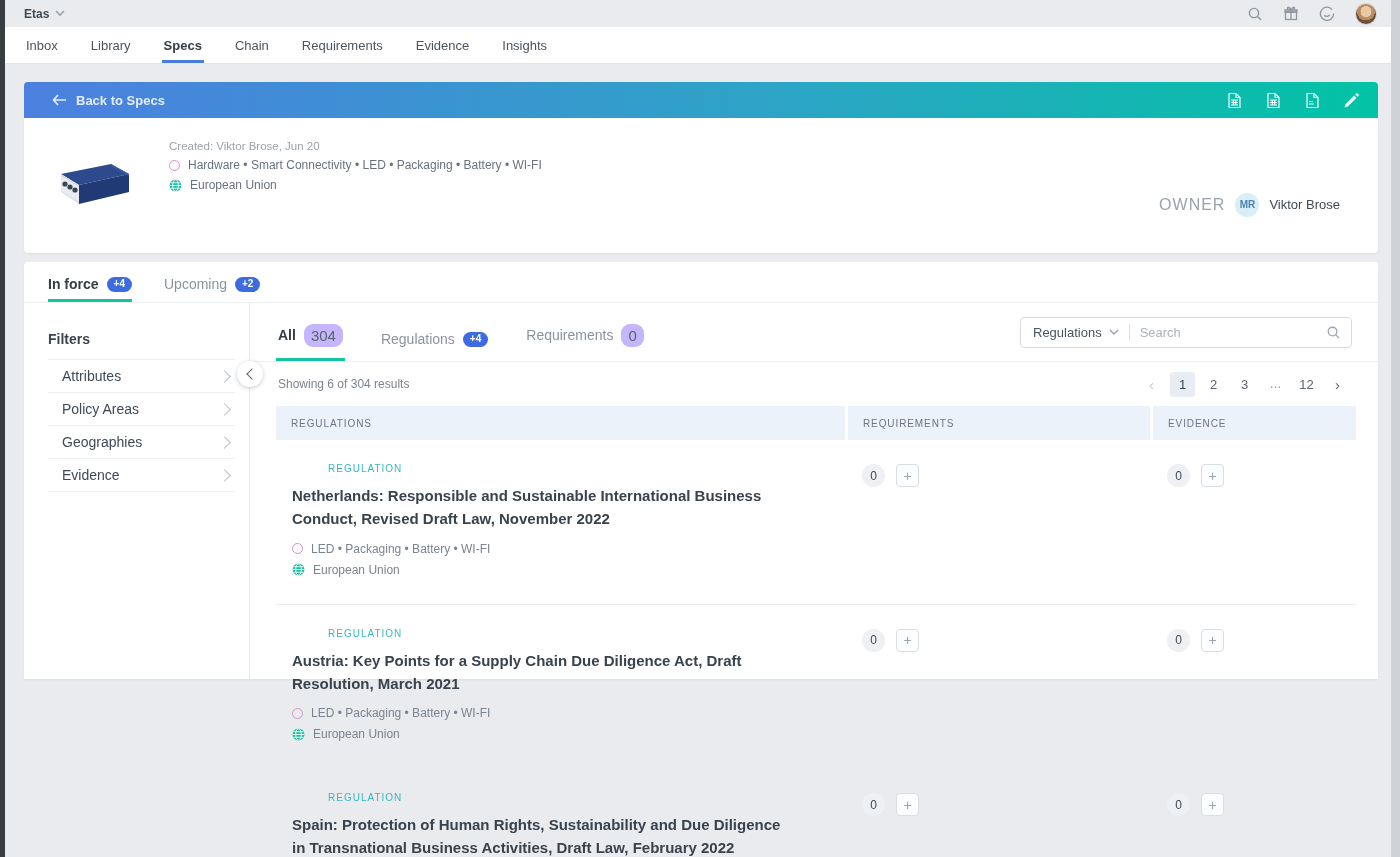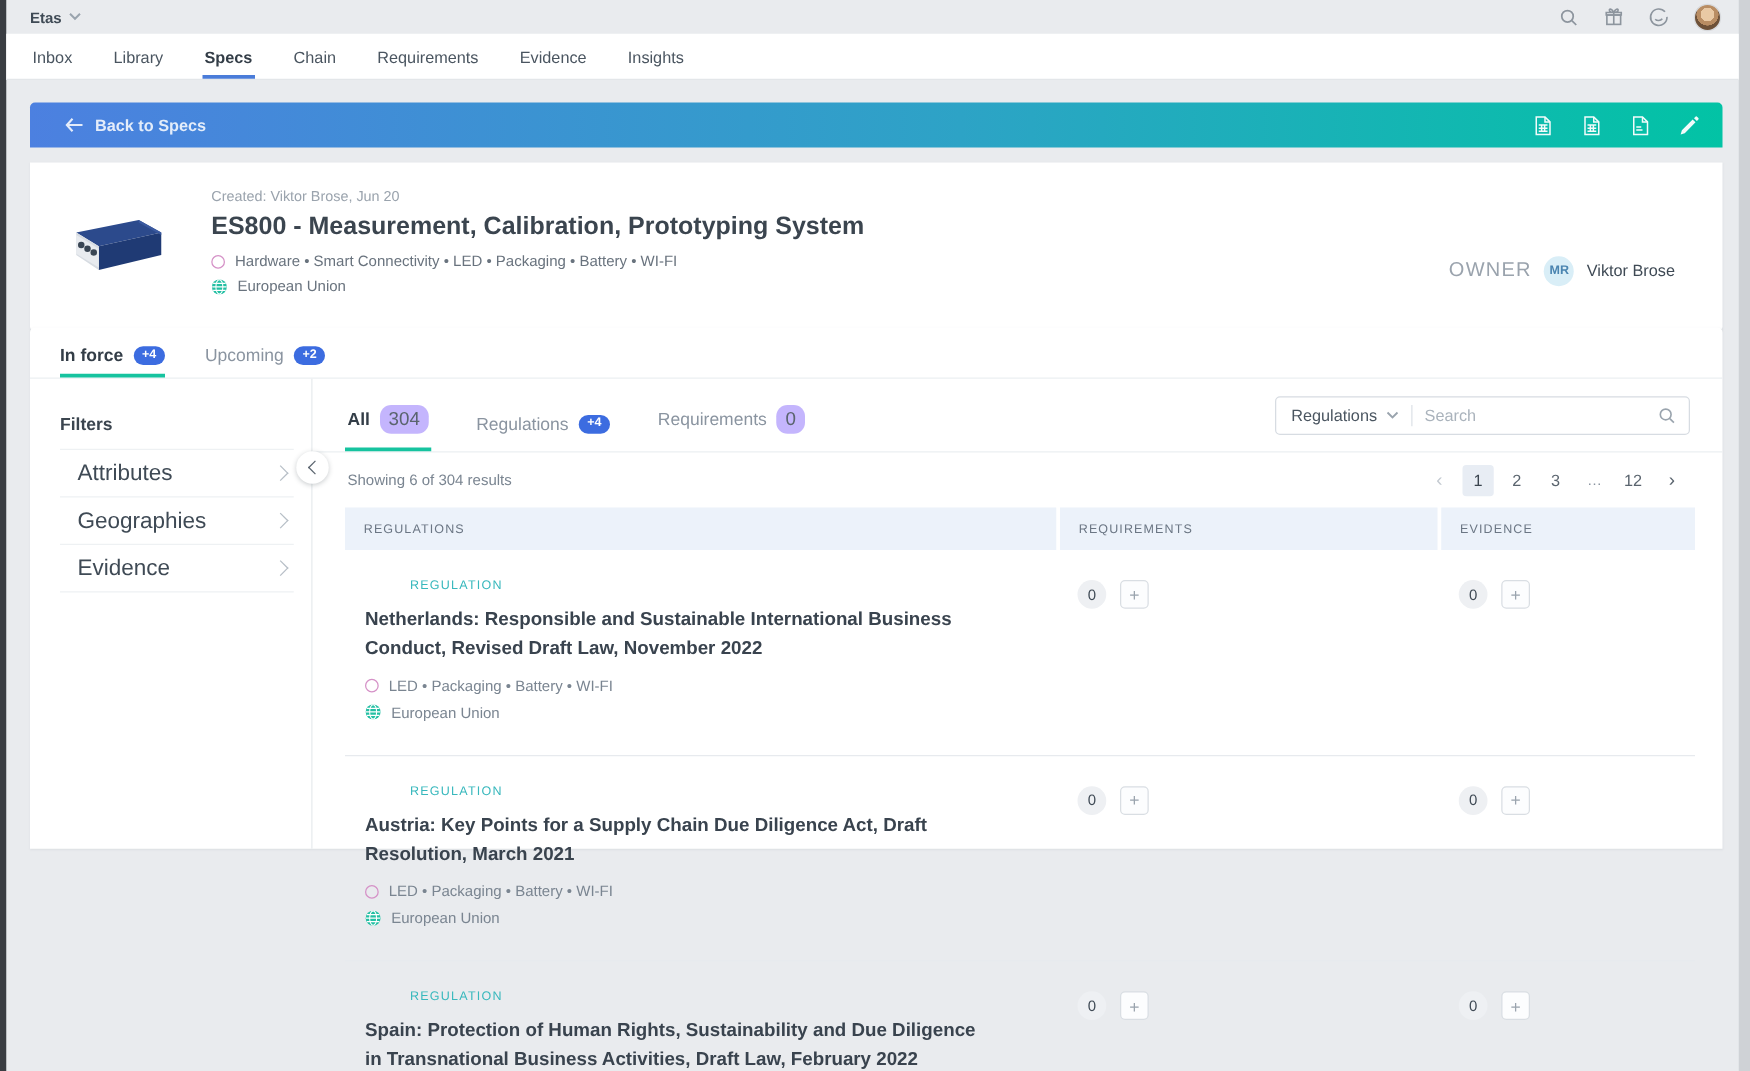--- a/index.html
+++ b/index.html
@@ -37,21 +37,21 @@
     background:linear-gradient(90deg,#4c80e0 0%, #2da3c6 55%, #02c3a5 100%);
     border-radius:4px 4px 0 0; display:flex; align-items:center; justify-content:space-between; padding:0 18px 0 28px; }
   .back-link { display:flex; align-items:center; gap:9px; color:rgba(255,255,255,.85);
     font-size:13px; font-weight:700; cursor:pointer; }
   .banner-icons { display:flex; align-items:center; gap:22px; }
   .banner-icon { width:17px; height:17px; color:#fff; opacity:.95; cursor:pointer; }
 
   
   .product-card { position:absolute; left:24px; top:118px; width:1354px; height:135px; background:#fff;
     border-radius:0 0 4px 4px; box-shadow:0 1px 2px rgba(40,50,60,.06);
-    display:flex; padding:20px 24px 0 24px;margin-top:12px; }
+    display:flex; padding:20px 24px 0 24px; }
   .product-thumb { width:88px; height:84px; flex:0 0 88px; margin-right:33px; display:flex; align-items:center; justify-content:center; }
   .product-info { flex:1; min-width:0; }
   .created-line { font-size:11.5px; color:#9aa3ad; margin:2px 0 6px; }
   .product-title { font-size:20px; font-weight:700; color:#3b454f; margin-bottom:9px; }
   .meta-line { display:flex; align-items:center; gap:8px; font-size:12px; color:#69737e; margin-bottom:6px; }
   .ring-icon { width:11px; height:11px; border:1.6px solid #d591c7; border-radius:50%; flex:0 0 11px; }
   .globe-icon { width:13px; height:13px; flex:0 0 13px; color:#23bfa3; }
   .owner-box { display:flex; align-items:center; gap:10px; padding-top:18px; margin-right:14px; }
   .owner-label { font-size:16px; letter-spacing:1px; color:#9aa3ad; }
   .owner-avatar { width:24px; height:24px; border-radius:50%; background:#d9eef7; color:#4a84b0;
@@ -68,21 +68,21 @@
   .status-tab.active::after { content:""; position:absolute; left:0; right:0; bottom:0; height:3px; background:#16c39f; }
   .badge-blue { background:#3c6ce0; color:#fff; font-size:10px; font-weight:700;
     padding:2.5px 7px; border-radius:10px; line-height:1; }
   .pill-gray { background:#c4b5fd; color:#5a646e; font-size:15px; font-weight:400;
     padding:2px 7px; border-radius:9px; line-height:1.3; }
 
   .panes { flex:1; display:flex; min-height:0; }
   .filters-pane { width:226px; flex:0 0 226px; border-right:1px solid #e8ebee; padding:28px 14px 0 24px; }
   .filters-title { font-size:14px; font-weight:700; color:#3b454f; margin-bottom:12px; }
   .filter-item { display:flex; align-items:center; justify-content:space-between;
-    padding:8px 6px 8px 14px; border-top:1px solid #eef1f3; font-size:18px; color:#3f4a55; cursor:pointer; }
+    padding:8px 6px 8px 14px; border-top:1px solid #eef1f3; font-size:14px; color:#3f4a55; cursor:pointer; }
   .filter-item:last-child { border-bottom:1px solid #eef1f3; }
   .chev-right { width:9px; height:9px; border-right:1.6px solid #b6bec6; border-top:1.6px solid #b6bec6;
     transform:rotate(45deg); }
 
   .content-pane { flex:1; position:relative; min-width:0; }
   .collapse-btn { position:absolute; left:-13px; top:58px; width:26px; height:26px; border-radius:50%;
     background:#fff; box-shadow:0 1px 4px rgba(40,50,60,.25); display:flex; align-items:center; justify-content:center;
     cursor:pointer; z-index:3; }
   .chev-left { width:8px; height:8px; border-left:1.8px solid #5a646e; border-bottom:1.8px solid #5a646e;
     transform:rotate(45deg); margin-left:3px; }
@@ -223,21 +223,20 @@
       <polygon points="12,34 30,45 30,64 12,52" fill="#d7dce2"></polygon>
       <polygon points="12,36 30,47 30,62 12,51" fill="#e8ebef"></polygon>
       <circle cx="16" cy="44" r="2.6" fill="#3a4654"></circle>
       <circle cx="21" cy="47" r="2.6" fill="#3a4654"></circle>
       <circle cx="26" cy="50" r="2.6" fill="#3a4654"></circle>
       <polygon points="62,24 80,34 80,36 62,26" fill="#3b5aa0"></polygon>
     </svg>
   </div>
   <div class="product-info">
     <div class="created-line">Created: Viktor Brose, Jun 20</div>
-    <div class="product-title">ES800 - Measurement, Calibration, Prototyping System</div>
     <div class="meta-line">
       <span class="ring-icon"></span>
       <span>Hardware • Smart Connectivity • LED • Packaging • Battery • WI-FI</span>
     </div>
     <div class="meta-line">
       <svg class="globe-icon" viewBox="0 0 14 14">
           <circle cx="7" cy="7" r="6.4" fill="currentColor"></circle>
           <g stroke="#fff" stroke-width=".9" fill="none">
             <ellipse cx="7" cy="7" rx="3" ry="6.2"></ellipse>
             <path d="M.8 7h12.4M1.6 4h10.8M1.6 10h10.8"></path>
@@ -265,20 +264,24 @@
       <span class="badge-blue">+2</span>
     </div>
   </div>
 
   <div class="panes">
 
     <aside class="filters-pane">
       <div class="filters-title">Filters</div>
       <div class="filter-item">
         <span>Attributes</span>
+        <span class="chev-right"></span>
+      </div>
+      <div class="filter-item">
+        <span>Policy Areas</span>
         <span class="chev-right"></span>
       </div>
       <div class="filter-item">
         <span>Geographies</span>
         <span class="chev-right"></span>
       </div>
       <div class="filter-item">
         <span>Evidence</span>
         <span class="chev-right"></span>
       </div>

